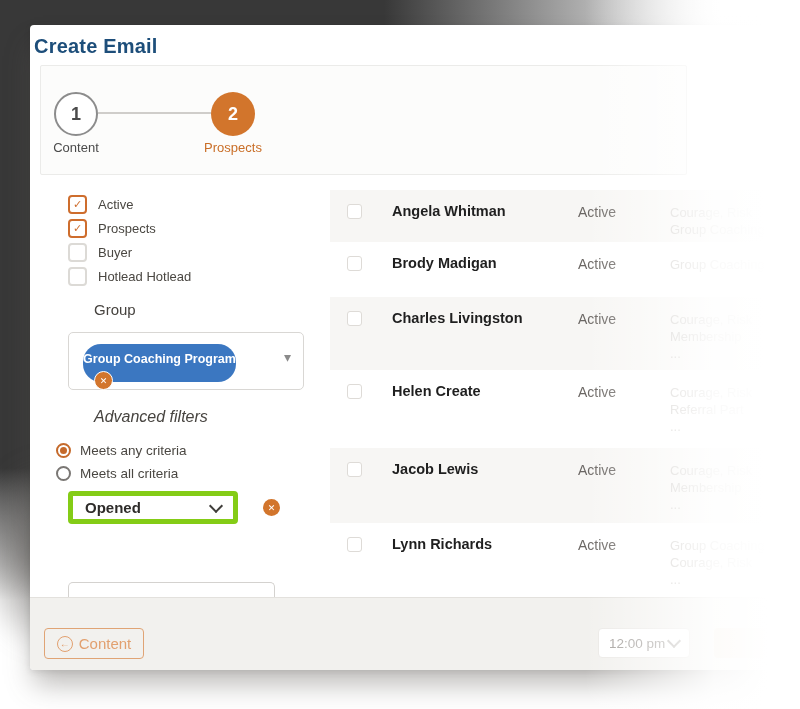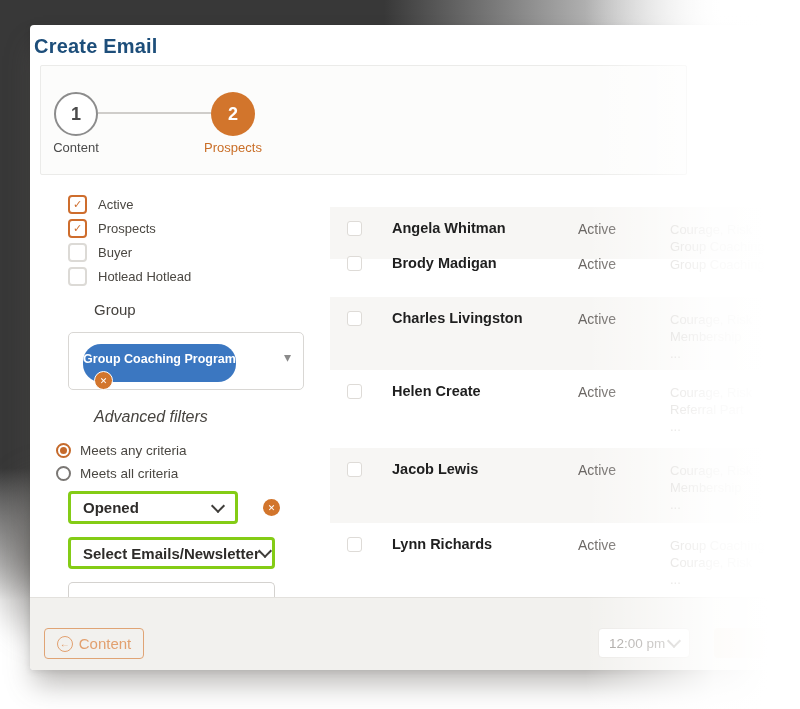--- a/index.html
+++ b/index.html
@@ -55,21 +55,21 @@
     background:#d2752c;color:#fff;font-size:9px;font-weight:bold;
     display:flex;align-items:center;justify-content:center;border:1px solid #fff;box-sizing:border-box;}
   .select-caret{position:absolute;right:12px;top:16px;color:#8b8b8b;font-size:14px;}
   .radio-item{position:absolute;left:26px;height:17px;display:flex;align-items:flex-end;}
   .radio{width:15px;height:15px;border-radius:50%;background:#fff;position:relative;
     box-sizing:border-box;flex:0 0 auto;}
   .radio.sel{border:2px solid #c56a2b;}
   .radio.sel::after{content:"";position:absolute;inset:2px;border-radius:50%;background:#c56a2b;}
   .radio.unsel{border:2px solid #7a7774;}
   .radio-label{margin-left:9px;font-size:13.5px;color:#4a4742;}
-  .dd{position:absolute;background:#fff;border:3px solid #84cc16;border-radius:4px;
+  .dd{position:absolute;background:#fff;border:5px solid #84cc16;border-radius:4px;
     box-sizing:border-box;display:flex;align-items:center;padding:0 12px;}
   .dd-criteria{left:38px;top:466px;width:170px;height:33px;}
   .dd-emails{left:38px;top:512px;width:207px;height:32px;}
   .dd-text{font-size:15px;font-weight:600;color:#2e2c2a;flex:1;white-space:nowrap;}
   .chevron{width:8px;height:8px;border-right:2px solid #3f3d3a;border-bottom:2px solid #3f3d3a;
     transform:rotate(45deg);margin-top:-4px;flex:0 0 auto;}
   .x-circle{position:absolute;left:233px;top:474px;width:17px;height:17px;border-radius:50%;
     background:#d2752c;color:#fff;font-size:9px;font-weight:bold;
     display:flex;align-items:center;justify-content:center;}
   .dd-sliver{position:absolute;left:38px;top:557px;width:207px;height:15px;
@@ -172,30 +172,26 @@
   </div>
 
   <div class="dd dd-criteria">
     <span class="dd-text">Opened</span>
     <span class="chevron"></span>
   </div>
   <div class="x-circle">
     <span>✕</span>
   </div>
 
-  <div class="dd dd-emails">
-    <span class="dd-text">Select Emails/Newsletter</span>
-    <span class="chevron"></span>
-  </div>
 
   <div class="dd-sliver"></div>
 
   <div class="list">
 
-    <div class="row stripe" style="top:17px;height:52px">
+    <div class="row stripe" style="top:0;height:52px">
       <span class="row-cb"></span>
       <span class="row-name">Angela Whitman</span>
       <span class="row-status">Active</span>
       <span class="row-tags">
         <span>Courage, Risk</span><br>
         <span>Group Coaching</span>
       </span>
     </div>
 
     <div class="row" style="top:52px;height:55px">

